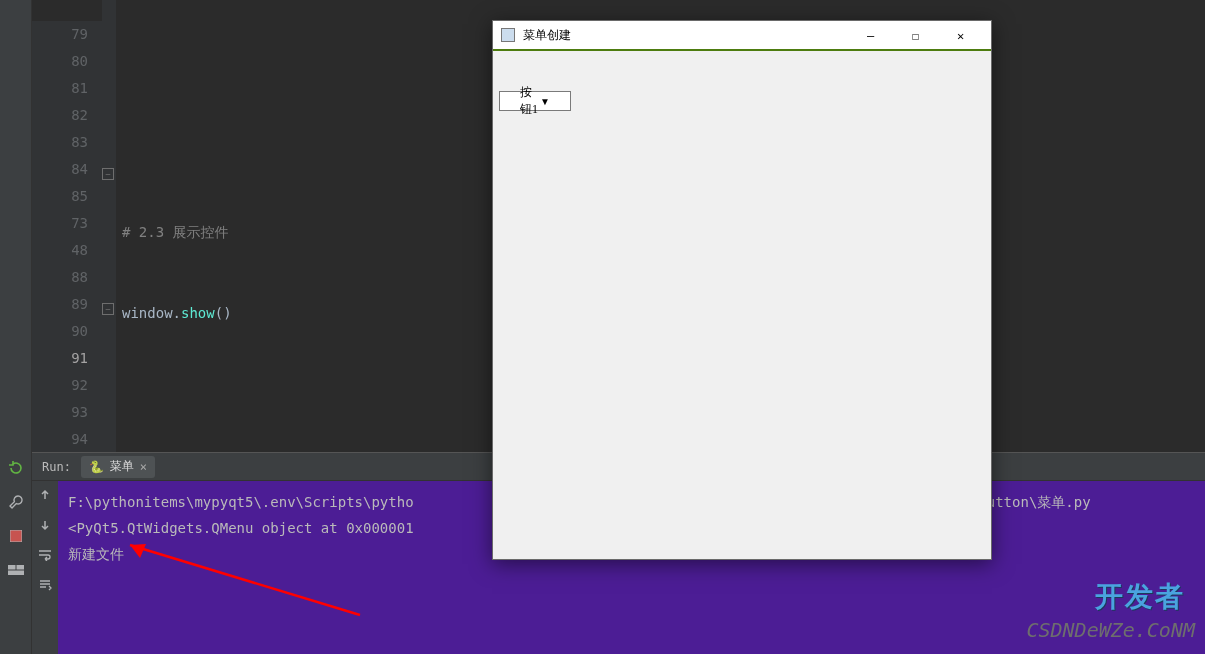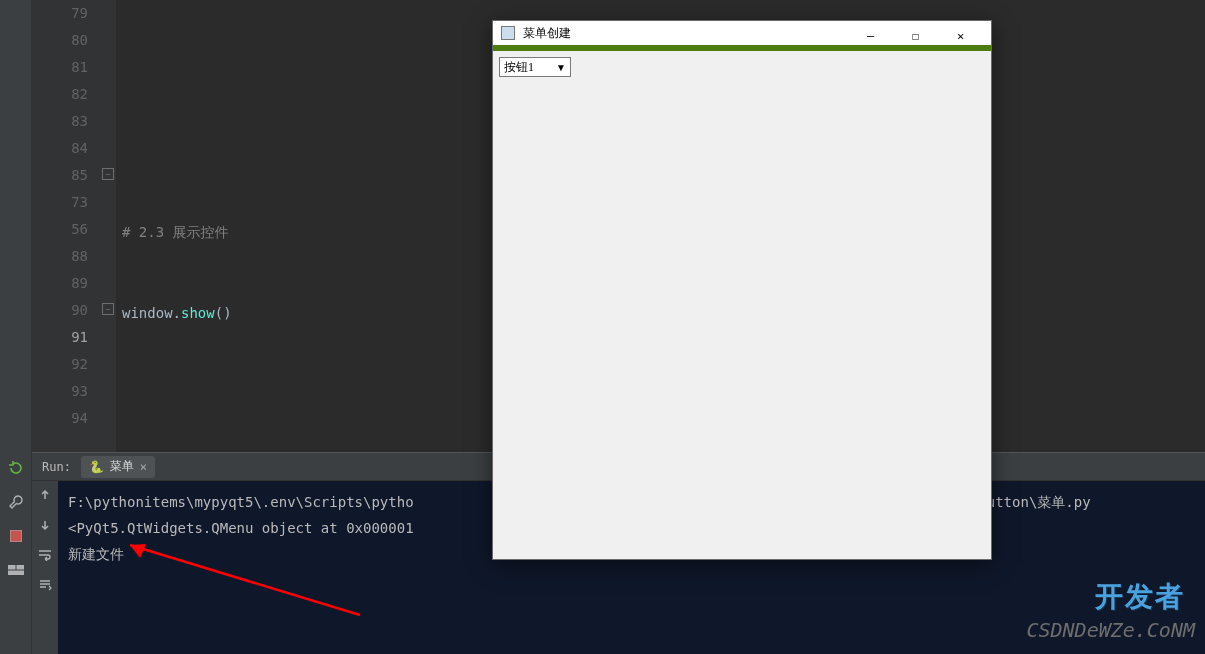--- a/index.html
+++ b/index.html
@@ -19,20 +19,21 @@
 .ide-left-bar .icon { width: 16px; height: 16px; display:flex; align-items:center; justify-content:center; }
 .ide-left-bar svg { stroke: #afb1b3; fill: none; }
 .editor {
   position: absolute; left: 32px; top: 0; right: 0; height: 452px;
   display: flex; background: #2b2b2b;
 }
 .gutter {
   width: 70px; background: #313335; text-align: right;
   padding-right: 14px; color: #606366; font-size: 14px; line-height: 27px;
   padding-top: 0;
+  margin-top: 21px;
 }
 .gutter .ln { height: 27px; }
 .gutter .ln.current { color: #a4a3a3; }
 .fold-col {
   width: 14px; background: #313335; position: relative;
 }
 .fold-marker {
   position: absolute; left: 0; width: 12px; height: 12px;
   border: 1px solid #6e6e6e; background:#313335;
   font-size:9px; line-height:10px; text-align:center; color:#6e6e6e;
@@ -41,21 +42,21 @@
   flex: 1; padding-top: 3px; padding-left: 6px; line-height: 27px;
   font-family: Consolas, monospace; white-space: pre;
 }
 .code .row { height: 27px; }
 .c-cmt { color:#808080; }
 .c-id  { color:#a9b7c6; }
 .c-fn  { color:#5eead4; }
 .bp-stripe { position:absolute; left:0; width:32px; height:27px; background:#3a2323; }
 .run-panel {
   position: absolute; left:32px; right:0; top:452px; bottom:0;
-  background:#0f172a; border-top:1px solid #555;
+  background:#4c1d95; border-top:1px solid #555;
 }
 .run-header {
   height:28px; background:#3c3f41; display:flex; align-items:center;
   padding:0 10px; gap:10px; border-bottom:1px solid #323232;
 }
 .run-label { color:#bbb; font-size:12px; }
 .run-tab {
   display:flex; align-items:center; gap:6px; background:#4e5254;
   height:22px; padding:0 8px; border-radius:3px; font-size:12px; color:#ddd;
 }
@@ -82,37 +83,37 @@
 }
 .arrow-svg { position:absolute; pointer-events:none; }
 
 .win {
   position:absolute; left:492px; top:20px; width:500px; height:540px;
   background:#f0f0f0; border:1px solid #6a6a6a;
   box-shadow:0 4px 20px rgba(0,0,0,.5);
 }
 .win-title {
   height:30px; background:#fff; display:flex; align-items:center;
-  padding:0 8px; border-bottom:6px solid #4d7c0f;
+  padding:0 8px; border-bottom:2px solid #4d7c0f;
 }
 .win-icon {
   width:14px; height:14px; border:1px solid #777; margin-right:8px;
   background:linear-gradient(#cde, #cde);
 }
 .win-title-text { flex:1; font-size:12px; color:#000; font-family:"Microsoft YaHei"; }
 .win-controls { display:flex; height:100%; }
 .win-btn {
   width:45px; height:30px; display:flex; align-items:center; justify-content:center;
   color:#000; font-size:12px; cursor:pointer;
 }
 .win-body { padding:6px; }
 .combo {
   height:20px; width:72px; background:#fff; border:1px solid #7a7a7a;
-  display:flex; align-items:center; padding:0 4px; font-size:12px;
-  color:#000; font-family:"Microsoft YaHei"; justify-content:space-between;
+  display:flex; align-items:center; padding:0 20px; font-size:12px;
+  color:#000; font-family:"Microsoft YaHei"; justify-content:space-between;margin-top:34px;
 }
 .combo .caret { font-size:10px; }
 </style>
 </head>
 <body>
 
 <div class="bp-stripe" style="top:155px"></div>
 
 <div class="ide-left-bar">
   <div class="icon">
@@ -143,21 +144,21 @@
 <div class="editor">
   <div class="gutter">
     <div class="ln">79</div>
     <div class="ln">80</div>
     <div class="ln">81</div>
     <div class="ln">82</div>
     <div class="ln">83</div>
     <div class="ln">84</div>
     <div class="ln">85</div>
     <div class="ln">73</div>
-    <div class="ln">56</div>
+    <div class="ln">48</div>
     <div class="ln">88</div>
     <div class="ln">89</div>
     <div class="ln">90</div>
     <div class="ln current">91</div>
     <div class="ln">92</div>
     <div class="ln">93</div>
     <div class="ln">94</div>
   </div>
   <div class="fold-col">
     <div class="fold-marker" style="top:168px">−</div>

